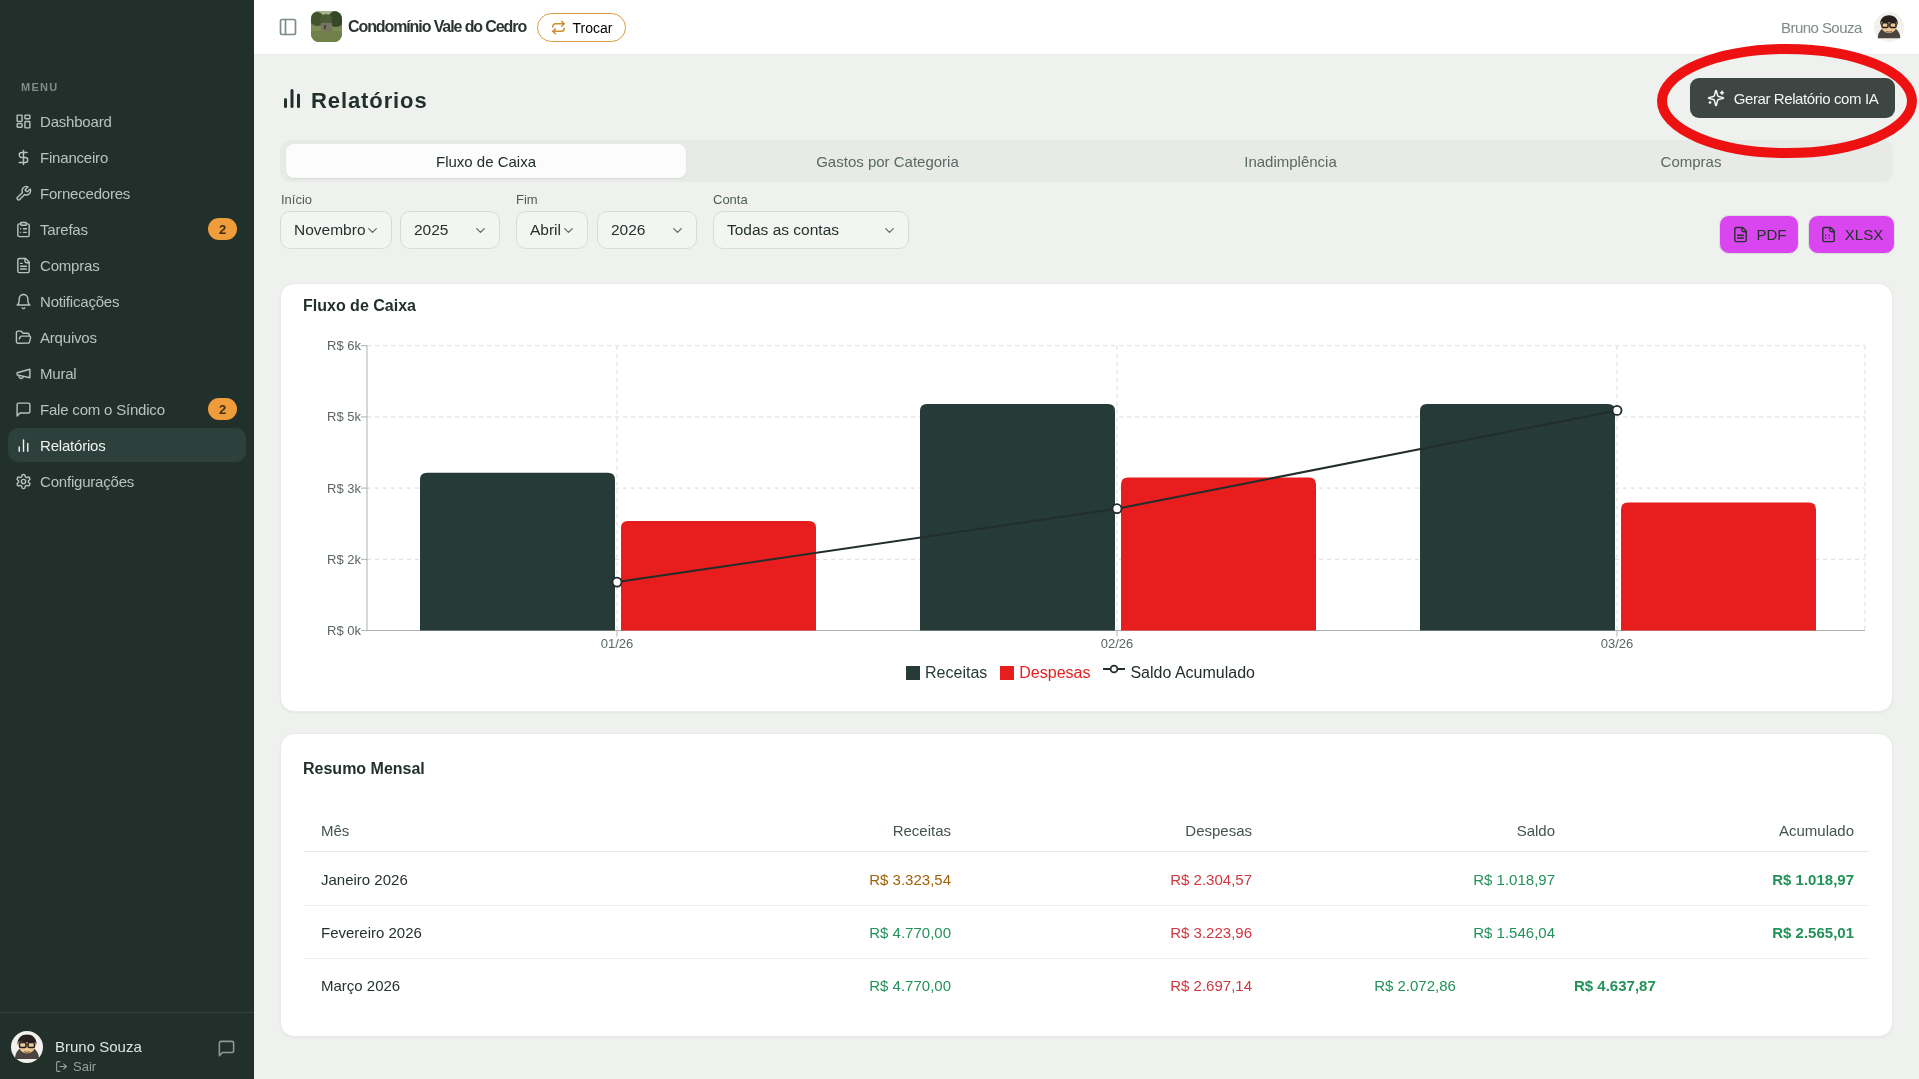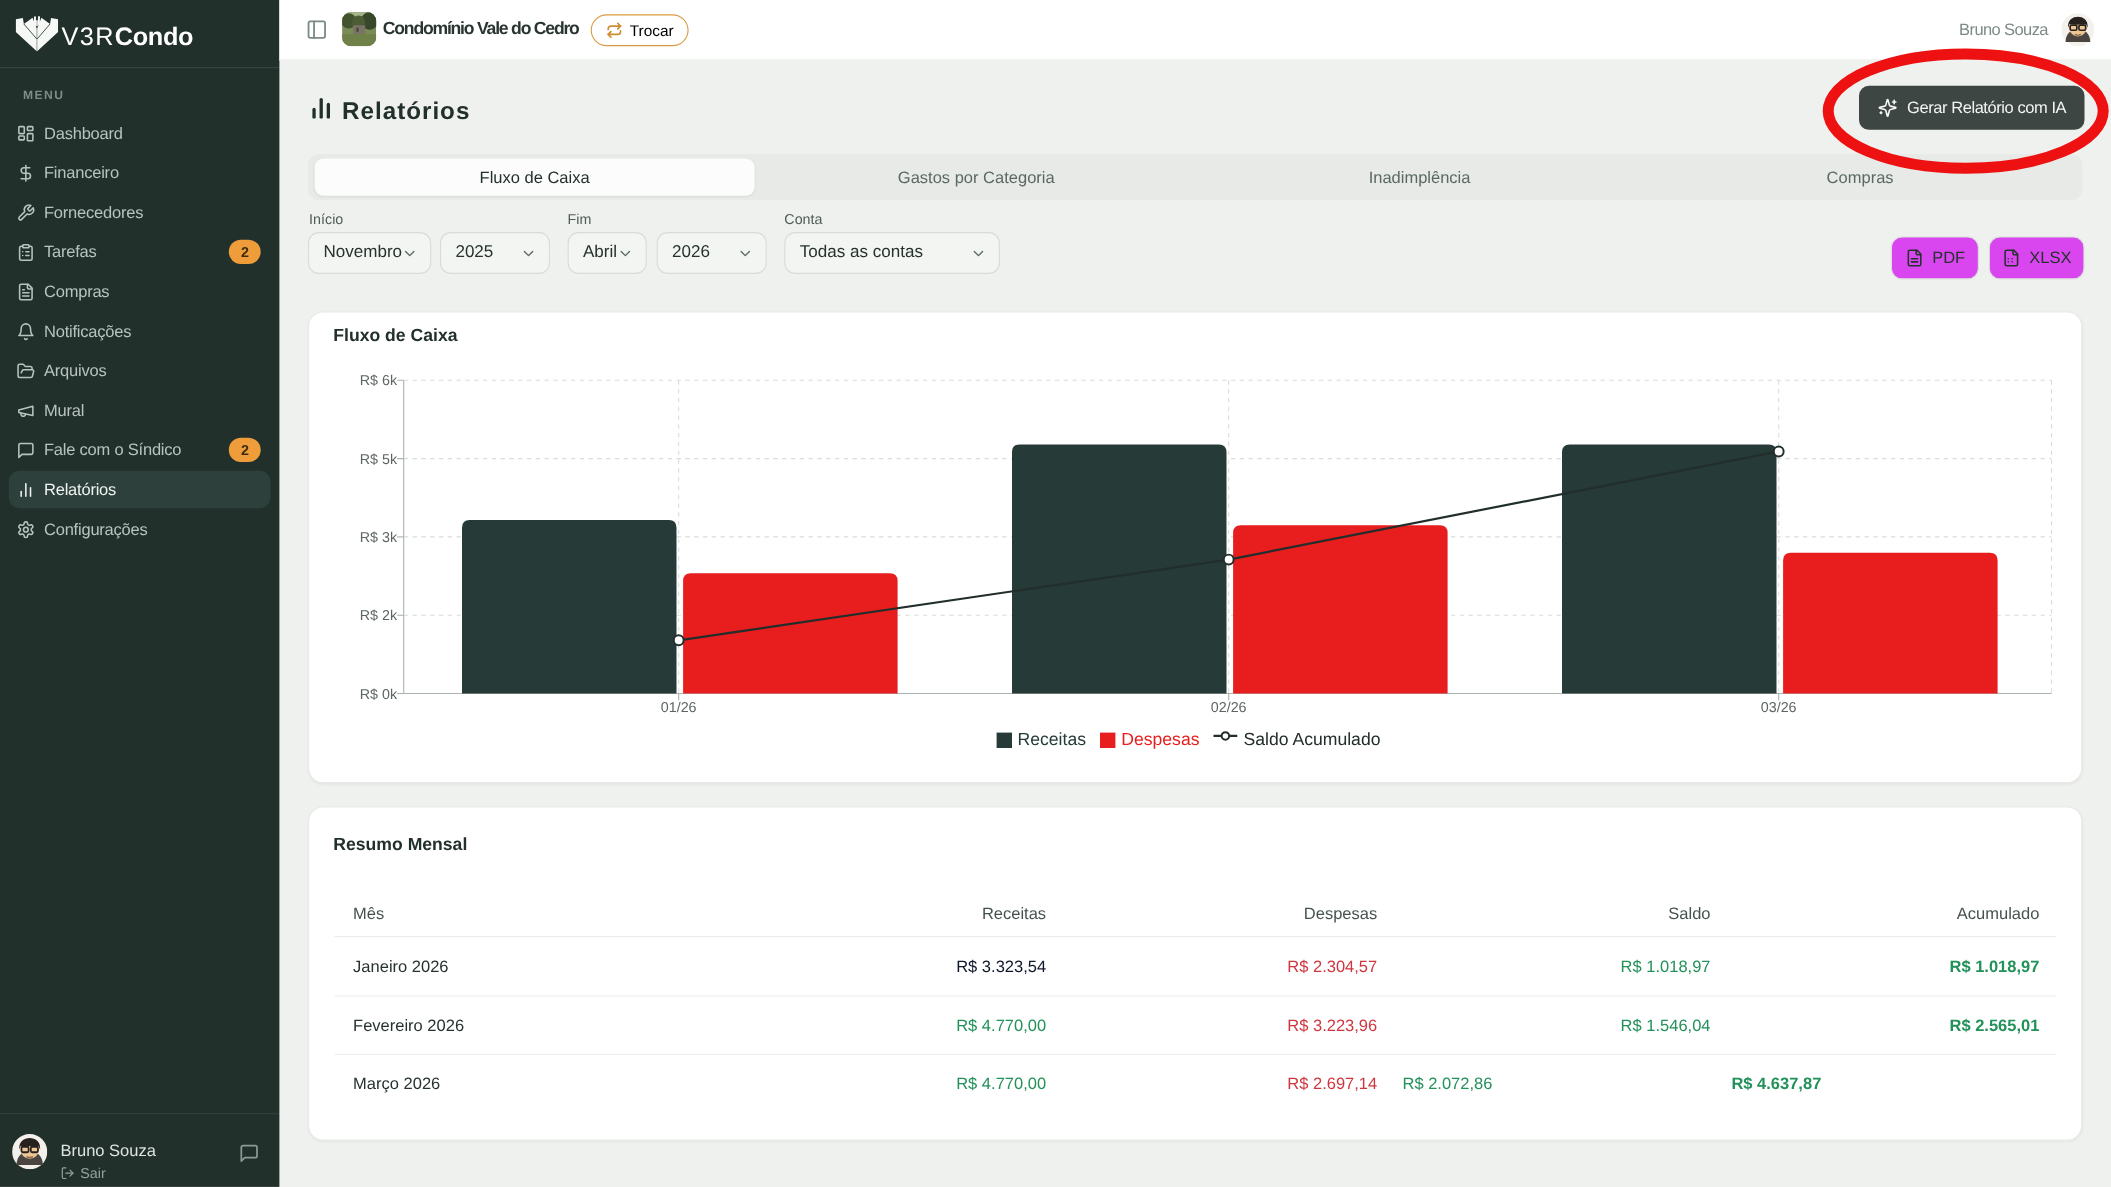--- a/index.html
+++ b/index.html
@@ -25,36 +25,20 @@
 
 .sel-box{position:absolute;height:38px;border:1px solid #d7dcd7;border-radius:10px;background:#f3f5f2;display:flex;align-items:center;font-size:15.5px;color:#26322d;padding-left:13px;}
 .sel-box .chev{position:absolute;right:11px;top:11px;}
 .flabel{position:absolute;font-size:13px;color:#4e5d57;}
 .expbtn{position:absolute;height:39px;border:1px solid #dbdfda;border-radius:10px;background:#d946ef;display:flex;align-items:center;justify-content:center;gap:8px;font-size:15px;color:#26322d;}
 </style>
 </head>
 <body>
 <div id="app">
 <div id="side">
-  <div id="logo">
-    <svg class="abs" style="left:14px;top:14px" width="39" height="33" viewBox="0 0 39 33">
-      <g fill="#f6f8f6">
-        <path d="M0.4 3.5 L6.8 2.3 L7.7 7.8 L15.6 2.1 L19.4 12.0 L19.4 32.5 L0.4 15.2 Z"></path>
-        <path d="M38.8 3.5 L32.4 2.3 L31.5 7.8 L23.6 2.1 L19.8 12.0 L19.8 32.5 L38.8 15.2 Z"></path>
-        <rect x="16.9" y="1.0" width="1.8" height="8.5"></rect>
-        <rect x="20.5" y="0.8" width="1.8" height="8.1"></rect>
-        <rect x="18.85" y="4.4" width="1.5" height="5.4"></rect>
-      </g>
-      <g stroke="#2c3b37" stroke-width="0.8" fill="none">
-        <line x1="7.7" y1="7.8" x2="19.4" y2="21.4"></line>
-        <line x1="31.5" y1="7.8" x2="19.8" y2="21.4"></line>
-      </g>
-    </svg>
-    <div class="abs" style="left:56px;top:20px;font-size:23px;color:#fff;font-weight:300;letter-spacing:1.2px;">V3R<b style="letter-spacing:-0.3px;font-weight:bold;">Condo</b></div>
-  </div>
   <div class="menu-label">MENU</div>
   <div class="mi" style="top:104px;">
         <svg viewBox="0 0 24 24" fill="none" stroke-width="2" stroke-linecap="round" stroke-linejoin="round">
           <rect width="7" height="9" x="3" y="3" rx="1"></rect>
           <rect width="7" height="5" x="14" y="3" rx="1"></rect>
           <rect width="7" height="9" x="14" y="12" rx="1"></rect>
           <rect width="7" height="5" x="3" y="15" rx="1"></rect>
         </svg>
         <span>Dashboard</span>
       </div>
@@ -317,32 +301,32 @@
   <div class="abs" style="left:303px;top:760px;font-size:16px;font-weight:bold;color:#22302c;">Resumo Mensal</div>
   <div class="abs" style="left:321px;top:822px;font-size:15px;color:#45534d;">Mês</div>
   <div class="abs" style="left:671px;top:822px;width:280px;text-align:right;font-size:15px;color:#45534d;">Receitas</div>
   <div class="abs" style="left:972px;top:822px;width:280px;text-align:right;font-size:15px;color:#45534d;">Despesas</div>
   <div class="abs" style="left:1275px;top:822px;width:280px;text-align:right;font-size:15px;color:#45534d;">Saldo</div>
   <div class="abs" style="left:1574px;top:822px;width:280px;text-align:right;font-size:15px;color:#45534d;">Acumulado</div>
   <div class="abs" style="left:304px;top:851px;width:1565px;height:1px;background:#e7eae7;"></div>
   <div class="abs" style="left:304px;top:905px;width:1565px;height:1px;background:#eceeec;"></div>
   <div class="abs" style="left:304px;top:958px;width:1565px;height:1px;background:#eceeec;"></div>
   <div class="abs" style="left:321px;top:871px;font-size:15px;color:#26322d;">Janeiro 2026</div>
-  <div class="abs" style="left:671px;top:871px;width:280px;text-align:right;font-size:15px;color:#0f172a;">R$ 3.323,54</div>
+  <div class="abs" style="left:671px;top:871px;width:280px;text-align:right;font-size:15px;color:#a16207;">R$ 3.323,54</div>
   <div class="abs" style="left:972px;top:871px;width:280px;text-align:right;font-size:15px;color:#cf3740;">R$ 2.304,57</div>
   <div class="abs" style="left:1275px;top:871px;width:280px;text-align:right;font-size:15px;color:#23915a;">R$ 1.018,97</div>
   <div class="abs" style="left:1574px;top:871px;width:280px;text-align:right;font-size:15px;font-weight:bold;color:#23915a;">R$ 1.018,97</div>
   <div class="abs" style="left:321px;top:924px;font-size:15px;color:#26322d;">Fevereiro 2026</div>
   <div class="abs" style="left:671px;top:924px;width:280px;text-align:right;font-size:15px;color:#23915a;">R$ 4.770,00</div>
   <div class="abs" style="left:972px;top:924px;width:280px;text-align:right;font-size:15px;color:#cf3740;">R$ 3.223,96</div>
   <div class="abs" style="left:1275px;top:924px;width:280px;text-align:right;font-size:15px;color:#23915a;">R$ 1.546,04</div>
   <div class="abs" style="left:1574px;top:924px;width:280px;text-align:right;font-size:15px;font-weight:bold;color:#23915a;">R$ 2.565,01</div>
   <div class="abs" style="left:321px;top:977px;font-size:15px;color:#26322d;">Março 2026</div>
   <div class="abs" style="left:671px;top:977px;width:280px;text-align:right;font-size:15px;color:#23915a;">R$ 4.770,00</div>
   <div class="abs" style="left:972px;top:977px;width:280px;text-align:right;font-size:15px;color:#cf3740;">R$ 2.697,14</div>
-  <div class="abs" style="left:1275px;top:977px;width:280px;text-align:left;font-size:15px;color:#23915a;">R$ 2.072,86</div>
+  <div class="abs" style="left:1275px;top:977px;width:280px;text-align:center;font-size:15px;color:#23915a;">R$ 2.072,86</div>
   <div class="abs" style="left:1574px;top:977px;width:280px;text-align:left;font-size:15px;font-weight:bold;color:#23915a;">R$ 4.637,87</div>
 </div>
 
 <svg class="abs" style="left:1655px;top:42px;pointer-events:none;" width="264" height="120" viewBox="0 0 264 120">
   <ellipse cx="132" cy="59" rx="125" ry="52" fill="none" stroke="#ee1111" stroke-width="10"></ellipse>
 </svg>
 </div>
 
 </body></html>

